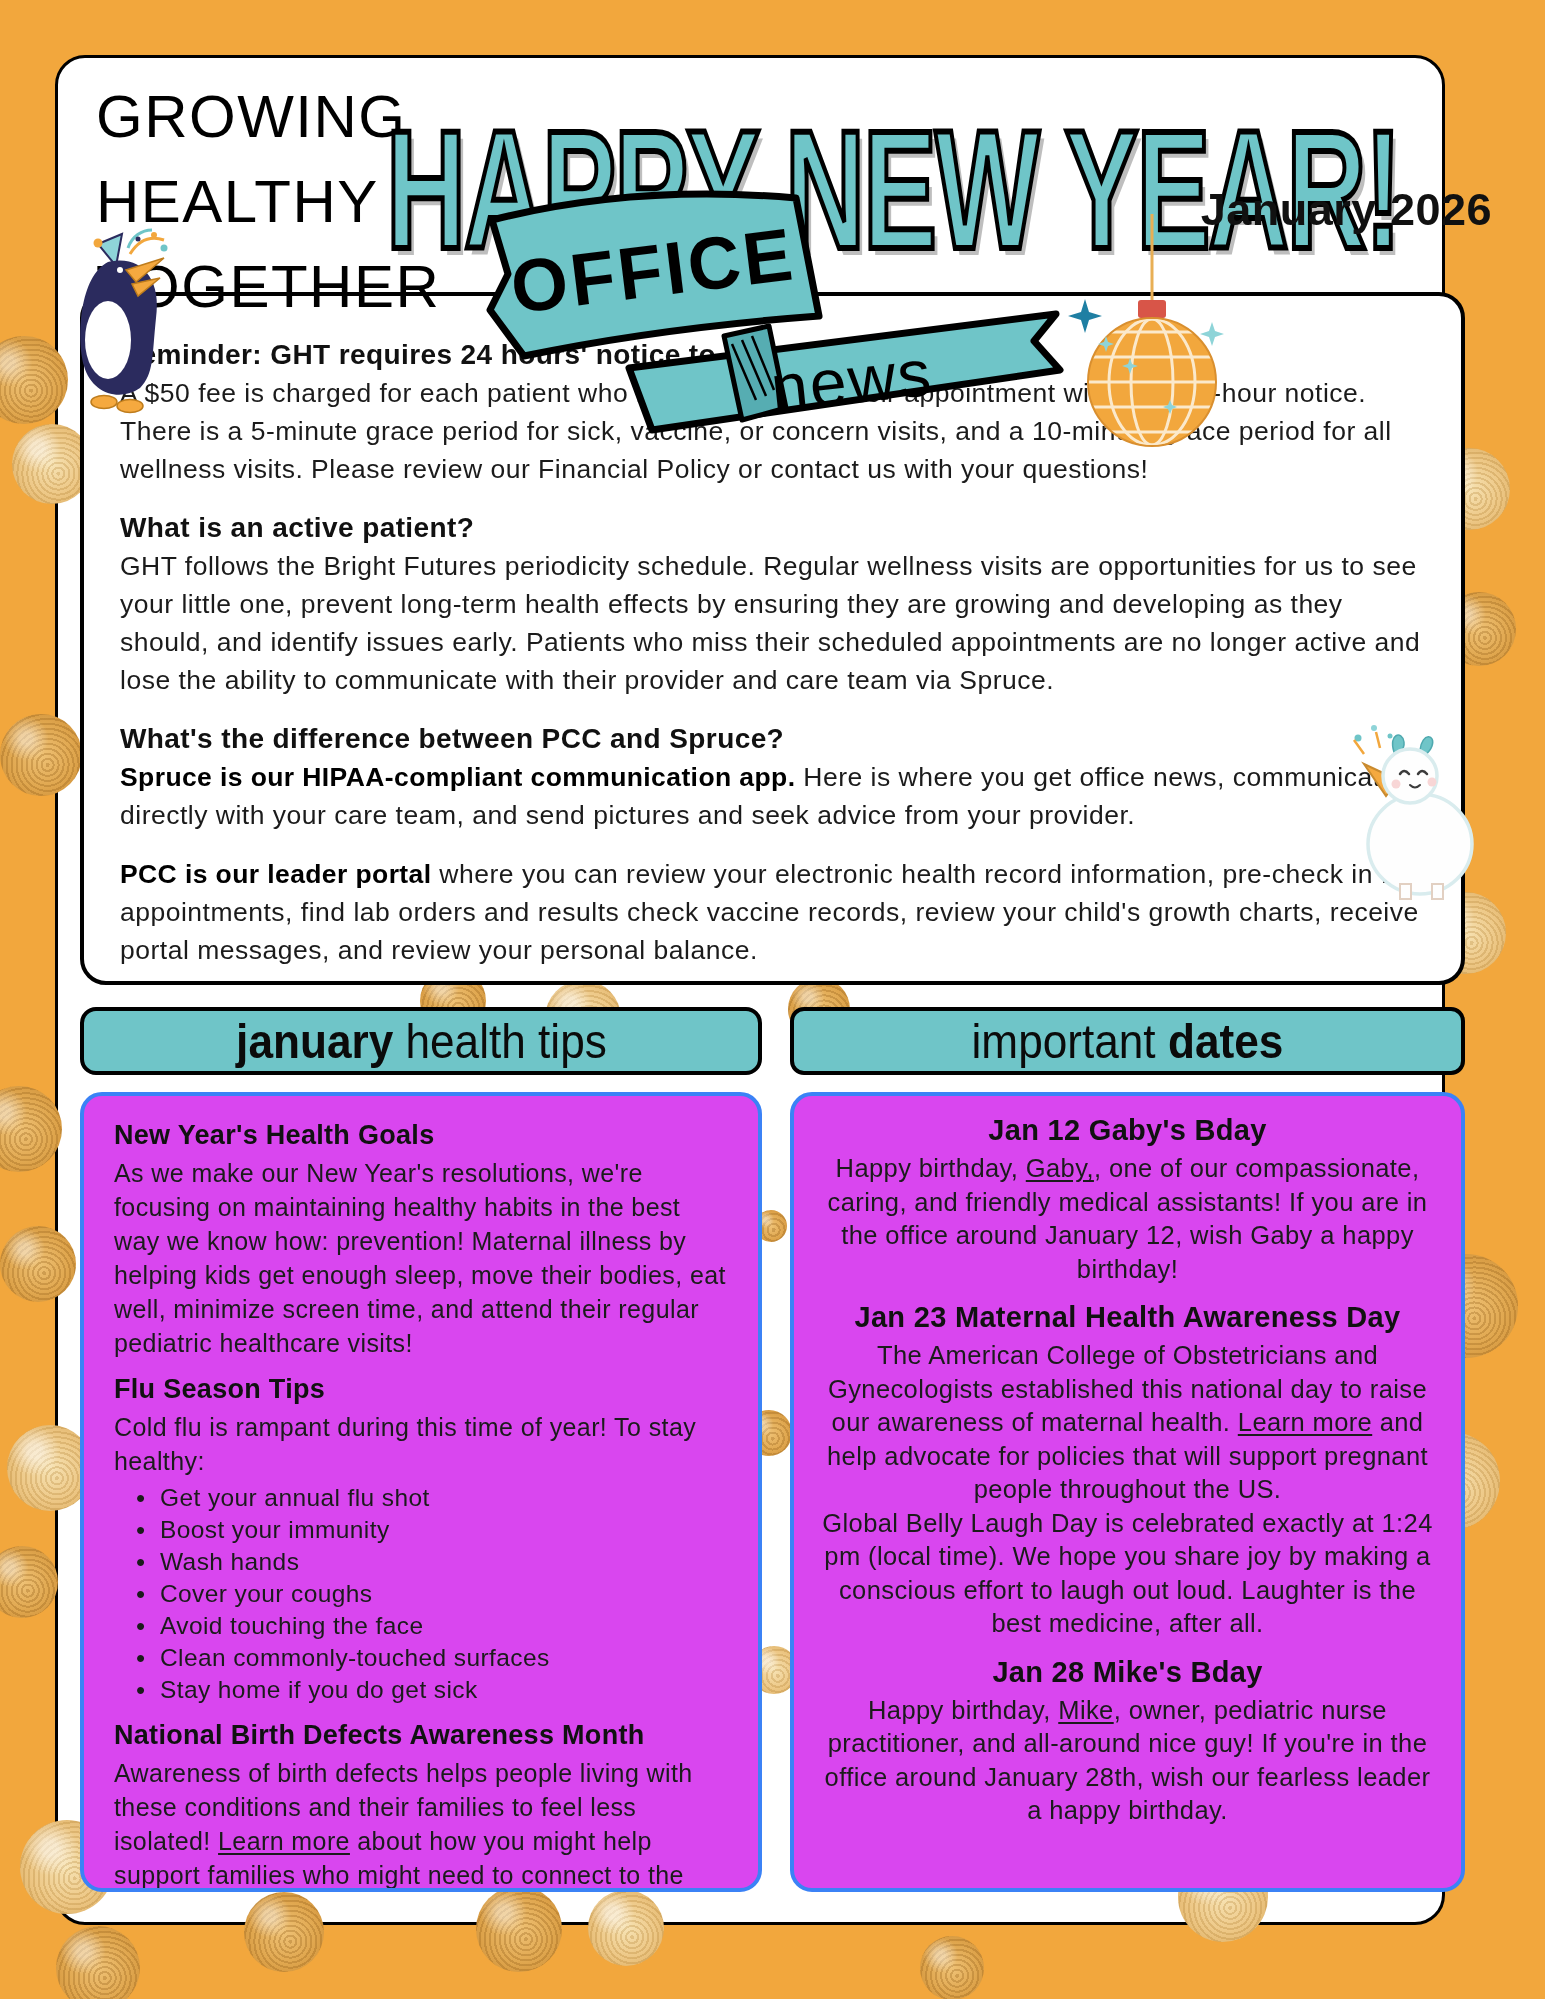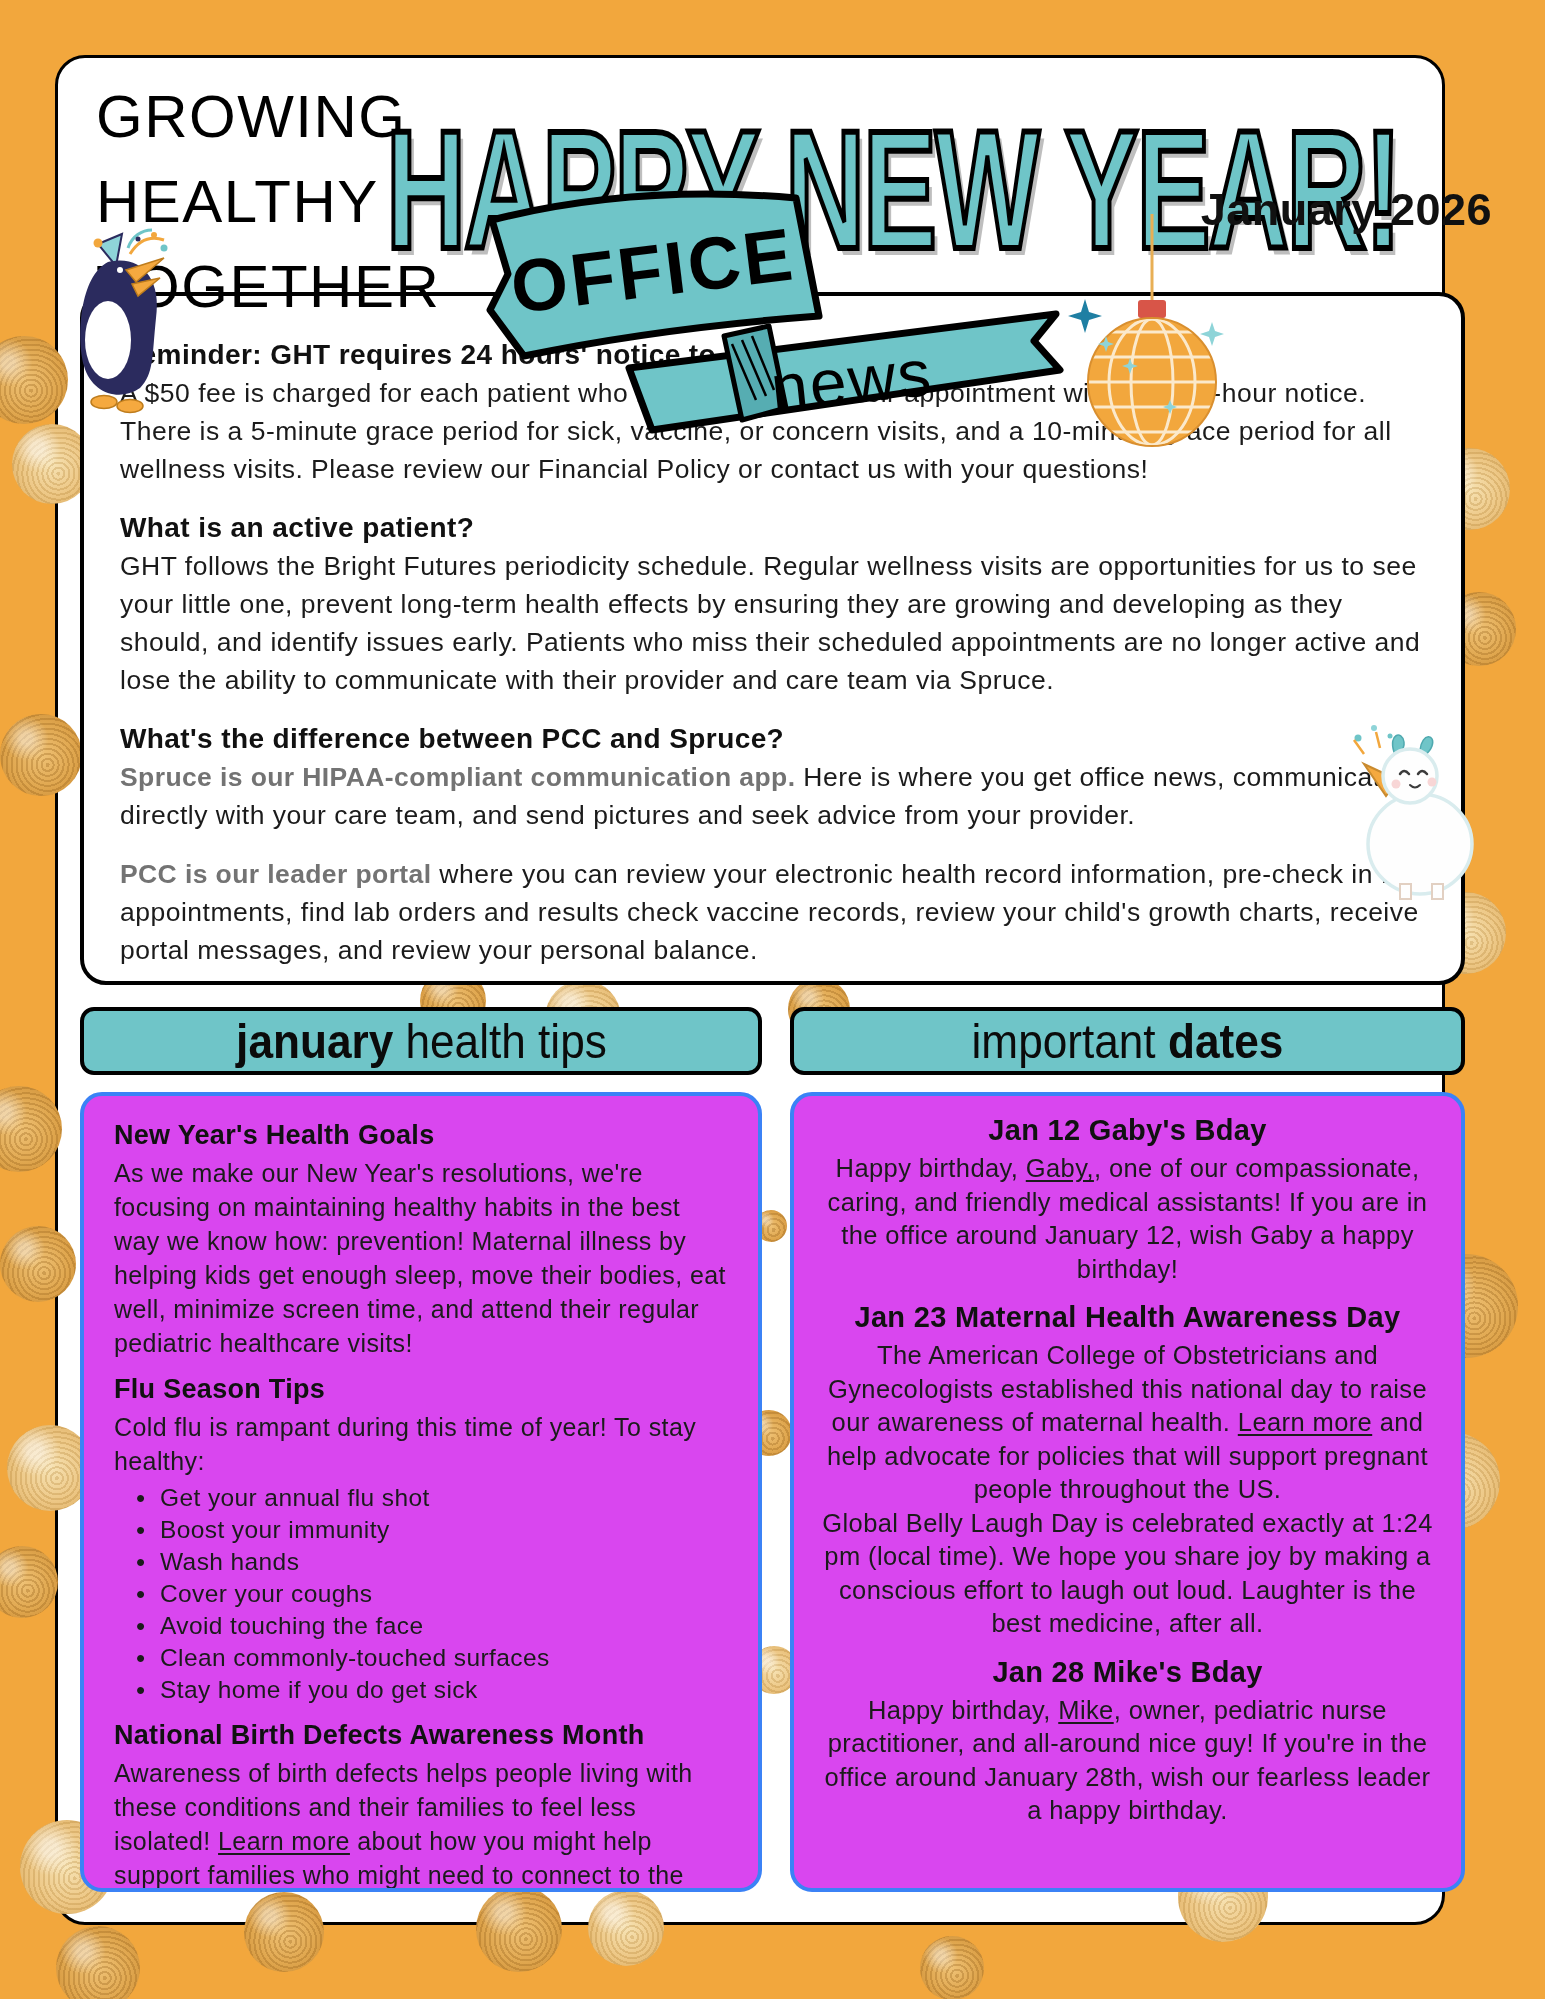--- a/index.html
+++ b/index.html
@@ -46,31 +46,31 @@
 
   
   .main-box {
     position:absolute; left:80px; top:292px; width:1385px; height:693px; z-index:3;
     background:#fff; border:4px solid #000; border-radius:26px;
     padding:40px 36px 0 36px; overflow:hidden;
   }
   .note { margin-bottom:21px; }
   .h { font-size:28px; font-weight:bold; letter-spacing:.4px; line-height:38px; }
   .b { font-size:26.5px; line-height:38px; letter-spacing:.5px; color:#1b1b1b; }
-  .b strong { color:#737373; letter-spacing:.4px;text-align:right; }
+  .b strong { color:#000000; letter-spacing:.4px;text-align:right; }
 
   
   .col-bar {
     position:absolute; top:1007px; height:68px; z-index:3;
     background:#6FC5C8; border:4px solid #000; border-radius:14px;
     display:flex; align-items:center; justify-content:center;
   }
   .col-bar .bar-text { font-size:48px; color:#0b0b0b; white-space:nowrap; transform:scaleX(.92); letter-spacing:0; }
   .col-bar .bold { font-weight:bold; }
-  #tips-bar  { left:80px;  width:682px; }
+  #tips-bar  { left:80px;  width:682px;border-radius:16px; }
   #dates-bar { left:790px; width:675px; }
 
   
   .col-box {
     position:absolute; top:1092px; height:800px; z-index:3;
     background:#d946ef; border:4px solid #3b82f6; border-radius:22px; overflow:hidden;
   }
   #tips-box  { left:80px;  width:682px; padding:24px 26px 0 30px; }
   #dates-box { left:790px; width:675px; padding:18px 24px 0 24px; text-align:center; }
 

